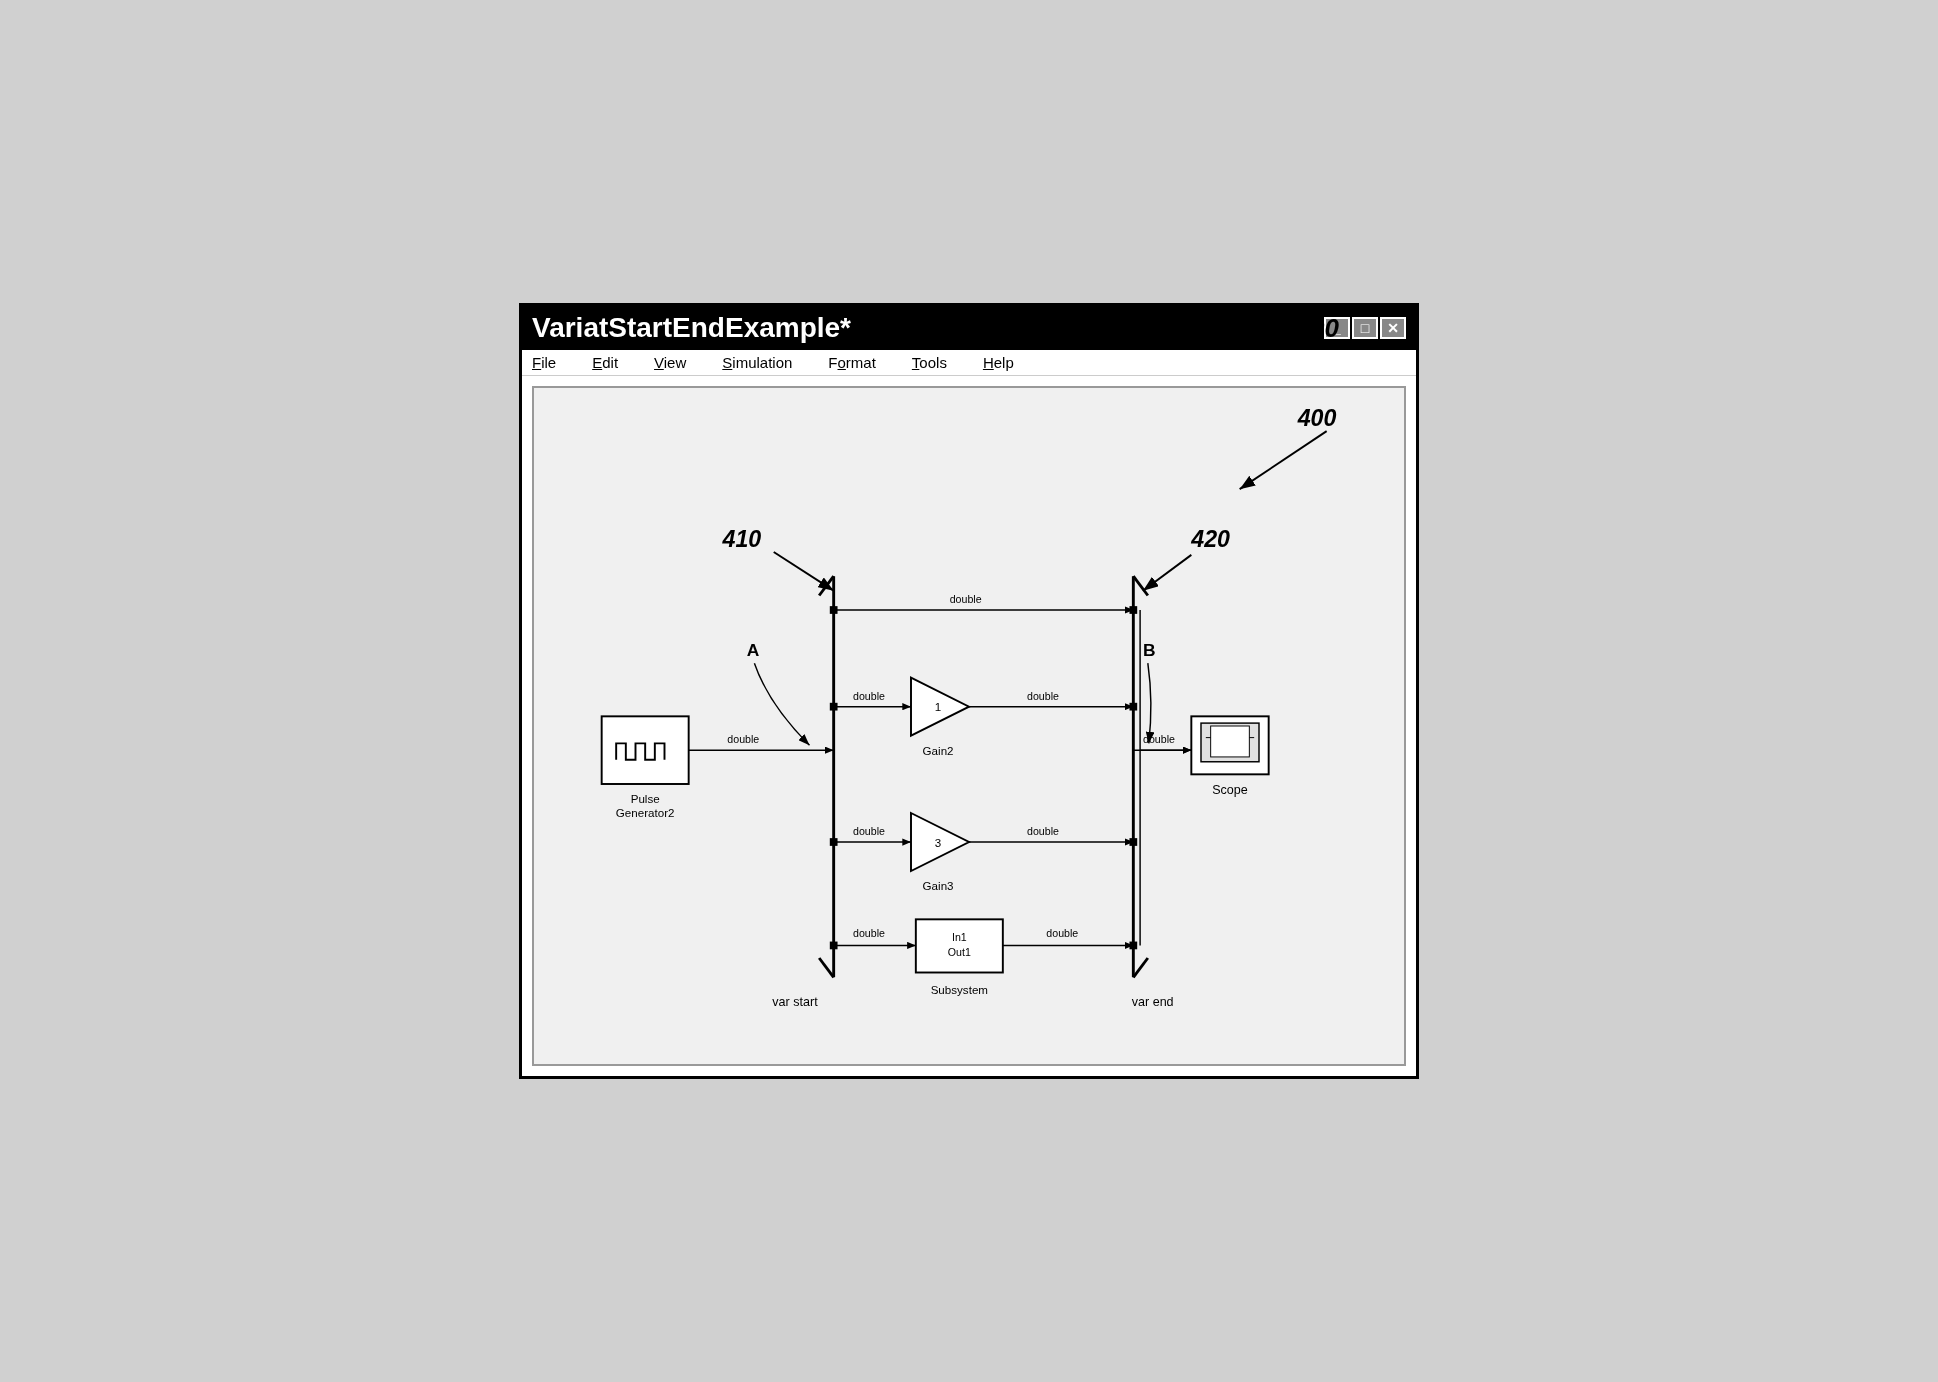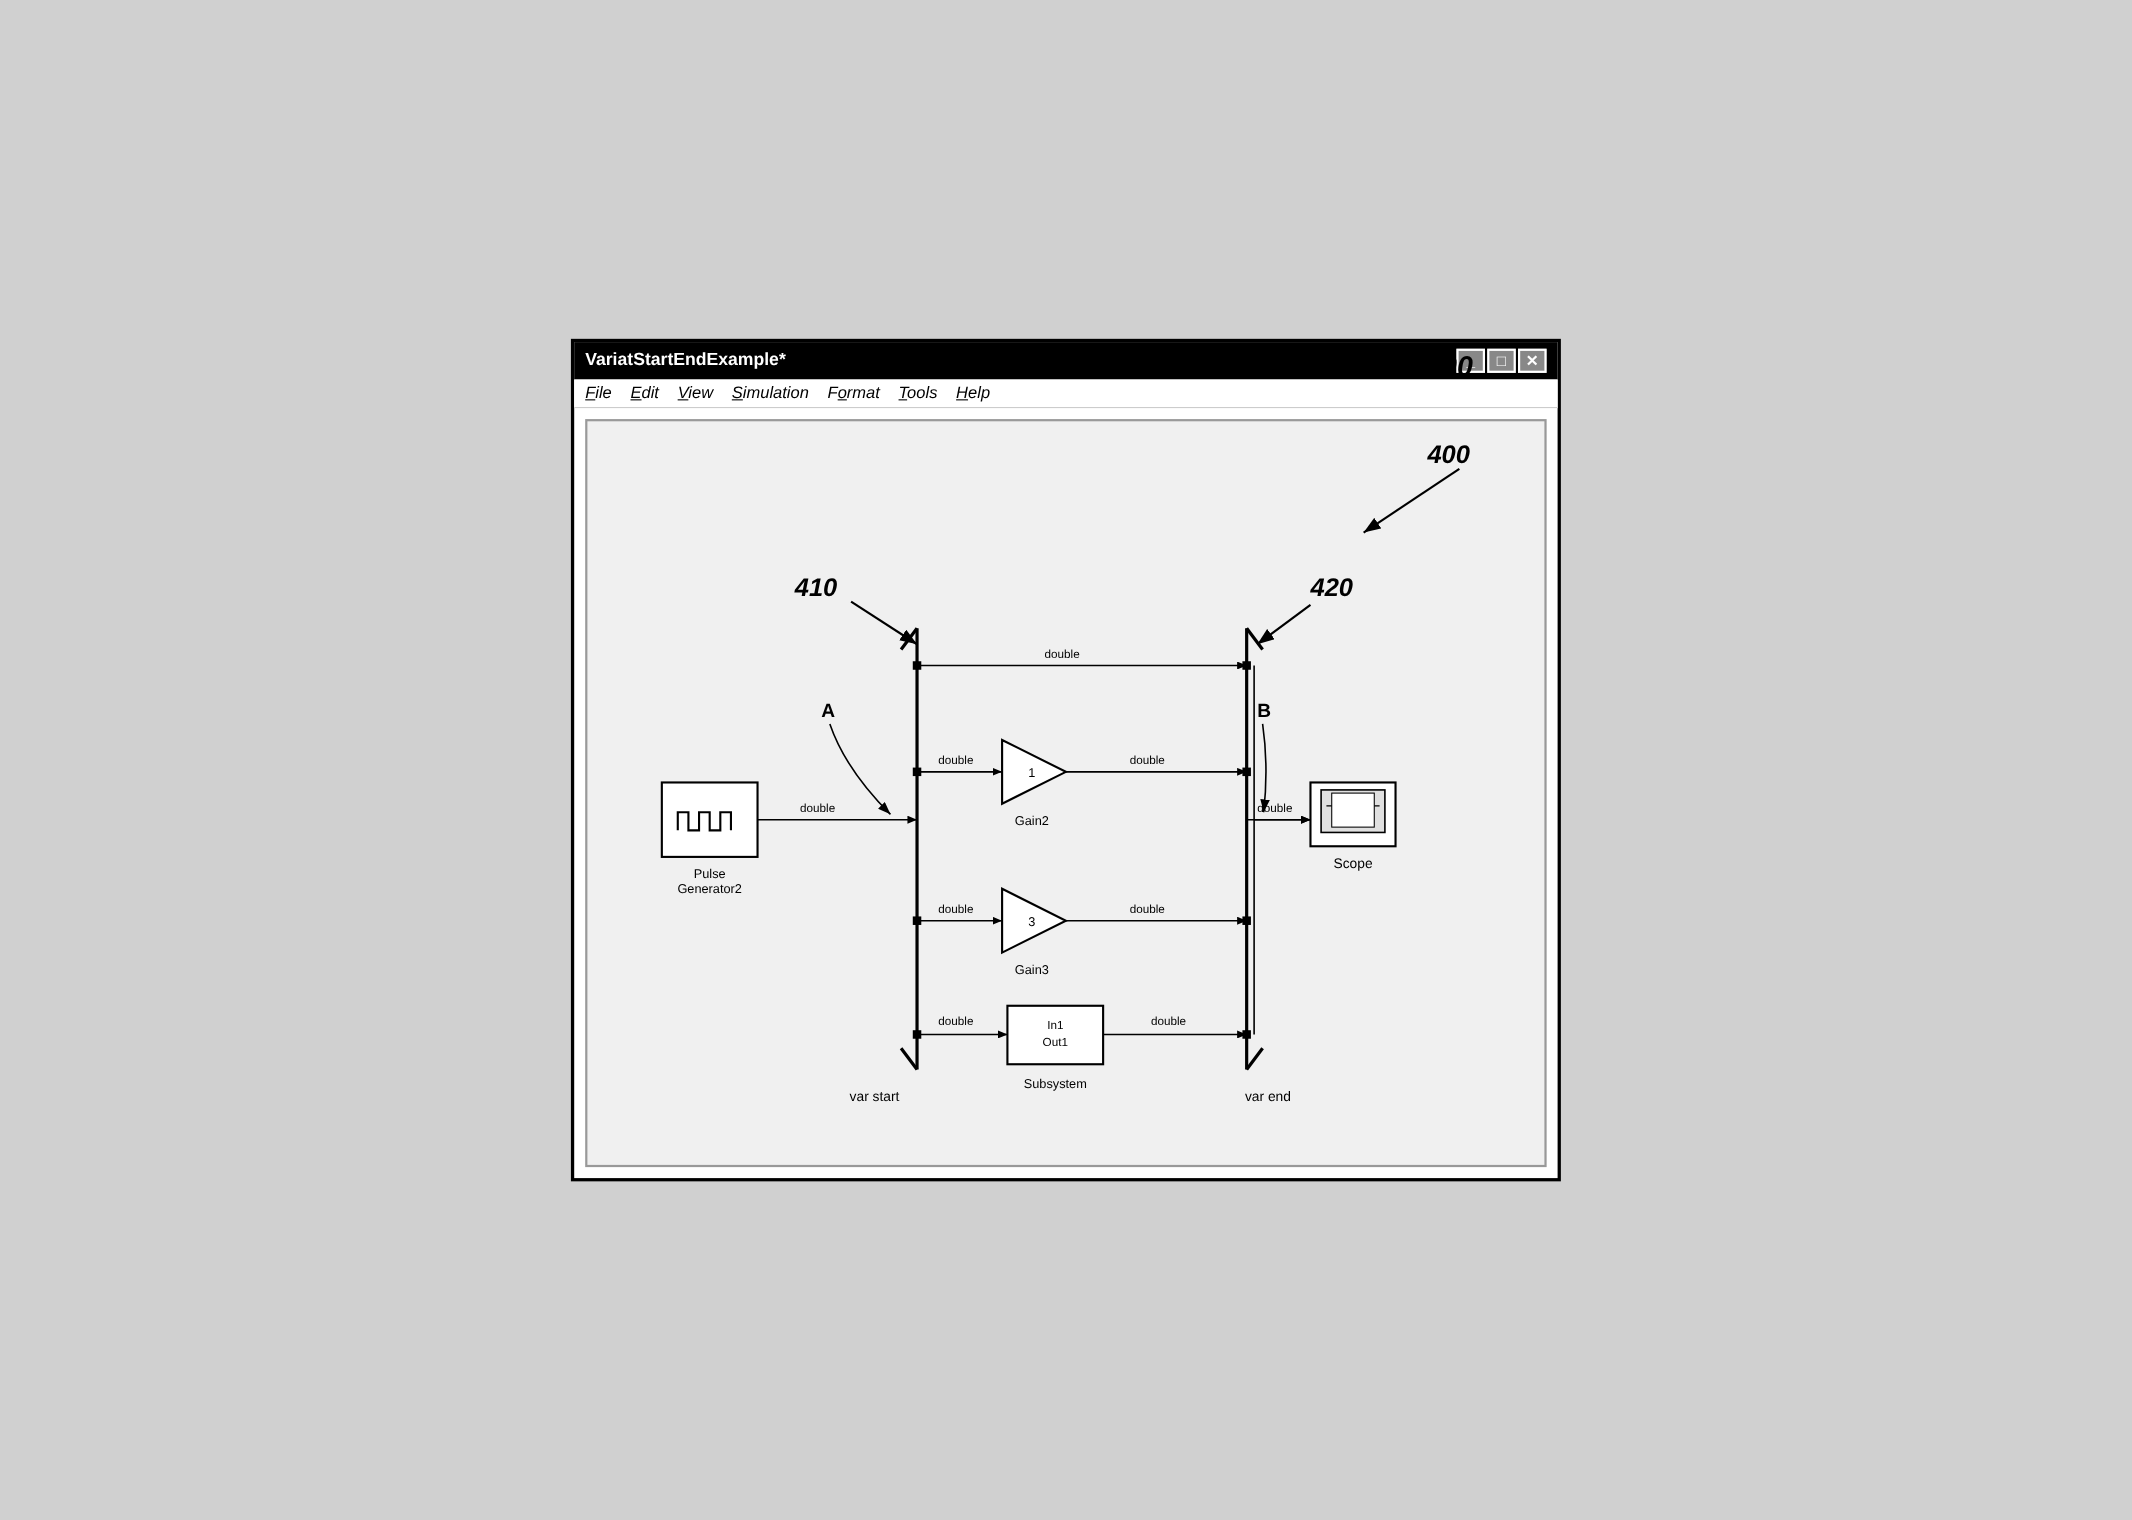--- a/index.html
+++ b/index.html
@@ -20,21 +20,21 @@
       background: #000;
       color: #fff;
       padding: 6px 10px;
       font-size: 20px;
       font-weight: bold;
       display: flex;
       justify-content: space-between;
       align-items: center;
     }
     .title-text {
-      font-size: 16px;
+      font-size: 28px;
       font-weight: bold;
     }
     .window-controls {
       display: flex;
       gap: 2px;
     }
     .win-btn {
       width: 26px;
       height: 22px;
       border: 2px solid #fff;
@@ -45,23 +45,22 @@
       align-items: center;
       justify-content: center;
       cursor: pointer;
       font-weight: bold;
     }
     .menu-bar {
       background: #fff;
       padding: 4px 10px;
       border-bottom: 1px solid #ccc;
       display: flex;
-      gap: 17px;
+      gap: 36px;
       font-size: 15px;
-      font-style: italic;
     }
     .menu-item {
       cursor: pointer;
       text-decoration: none;
       color: #000;
     }
     .menu-item u { text-decoration: underline; }
     .canvas-area {
       background: #f0f0f0;
       border: 2px solid #999;

